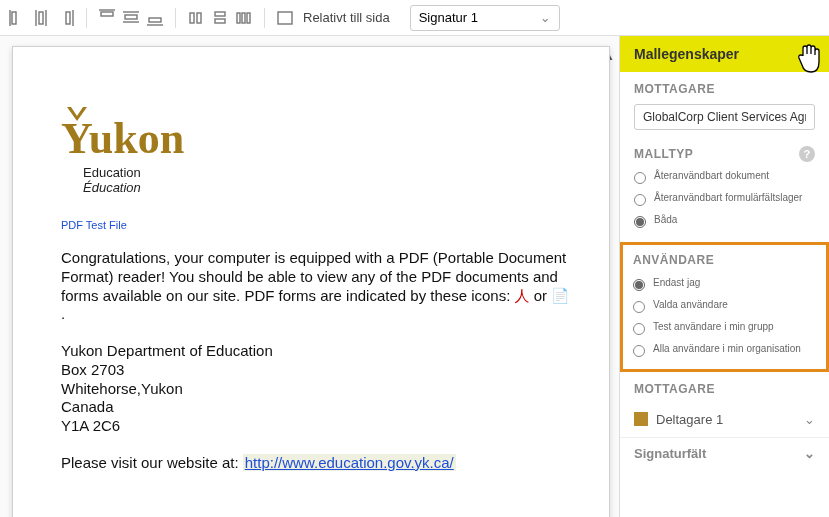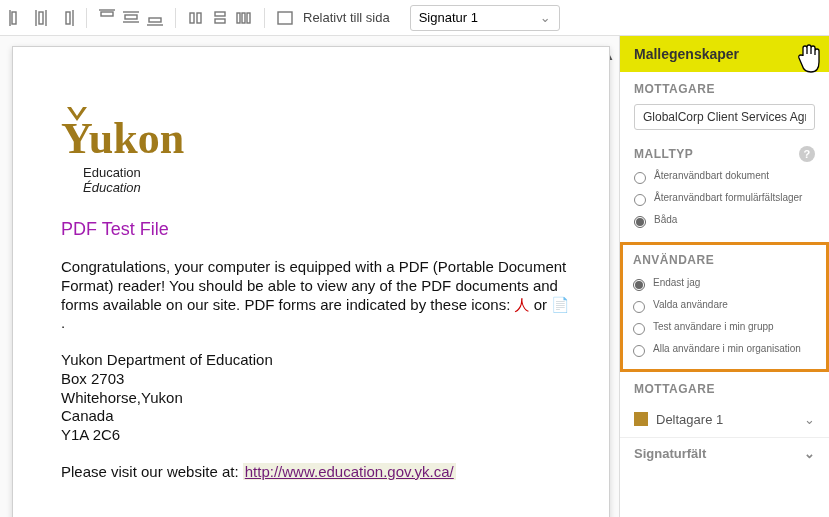--- a/index.html
+++ b/index.html
@@ -11,25 +11,25 @@
   .tb-dropdown { margin-left: 16px; border: 1px solid #ccc; border-radius: 3px; height: 26px; display: flex; align-items: center; padding: 0 8px; min-width: 150px; justify-content: space-between; cursor: pointer; background: #fff; }
   .tb-dropdown .chev { color: #888; }
   .main { display: flex; height: calc(100% - 36px); }
   .doc-area { flex: 1; position: relative; background: #fafafa; padding: 10px 0 0 12px; overflow: hidden; }
   .page { background: #fff; border: 1px solid #d0d0d0; box-shadow: 0 2px 6px rgba(0,0,0,0.15); width: 598px; height: 480px; padding: 60px 36px 30px 48px; position: relative; overflow: hidden; }
   .scroll-arrow { position: absolute; right: 0; top: 10px; width: 20px; height: 20px; font-size: 12px; color: #555; display:flex; align-items:center; justify-content:center; }
   .logo-block { margin-bottom: 24px; }
   .logo-svg { display: block; }
   .logo-sub1 { font-size: 13px; color: #222; margin-left: 22px; }
   .logo-sub2 { font-size: 13px; font-style: italic; color: #222; margin-left: 22px; }
-  .pdf-title { font-size: 18px; color: #a21caf; margin-bottom: 18px; }
+  .pdf-title { font-size: 11px; color: #1d4ed8; margin-bottom: 18px; }
   .pdf-body { font-size: 15px; color: #111; line-height: 1.25; margin-bottom: 18px; }
   .pdf-addr { font-size: 15px; color: #111; line-height: 1.25; margin-bottom: 18px; white-space: pre-line; }
   .pdf-visit { font-size: 15px; color: #111; }
-  .pdf-link { color: #701a75; background: #f0f0e0; padding: 0 2px; text-decoration: underline; }
+  .pdf-link { color: #1d4ed8; background: #f0f0e0; padding: 0 2px; text-decoration: underline; }
   .icon-inline { color: #c00; }
   .side { width: 210px; border-left: 1px solid #ddd; background: #fff; height: 100%; overflow: hidden; position: relative; }
   .side-header { background: #e6e400; height: 36px; display: flex; align-items: center; padding: 0 14px; font-weight: bold; color: #333; font-size: 14px; position: relative; }
   .cursor-hand { position: absolute; right: 4px; top: 6px; font-size: 24px; pointer-events: none; }
   .side-sec { padding: 10px 14px 6px 14px; }
   .side-sec-title { color: #888; font-size: 12px; letter-spacing: 0.5px; font-weight: bold; margin-bottom: 8px; display:flex; justify-content:space-between; align-items:center;}
   .help-circ { width:16px; height:16px; border-radius:50%; background:#ccc; color:#fff; font-size:11px; display:flex; align-items:center; justify-content:center; }
   .mallnamn-input { width: 100%; border: 1px solid #ccc; border-radius: 3px; height: 26px; padding: 0 8px; font-size: 12px; color:#333; }
   .radio-row { display: flex; align-items: flex-start; gap: 8px; margin-bottom: 8px; font-size: 10px; color: #666; cursor:pointer; }
   .radio { width: 12px; height: 12px; border: 1.5px solid #888; border-radius: 50%; flex-shrink: 0; margin-top: 2px; position: relative; }

